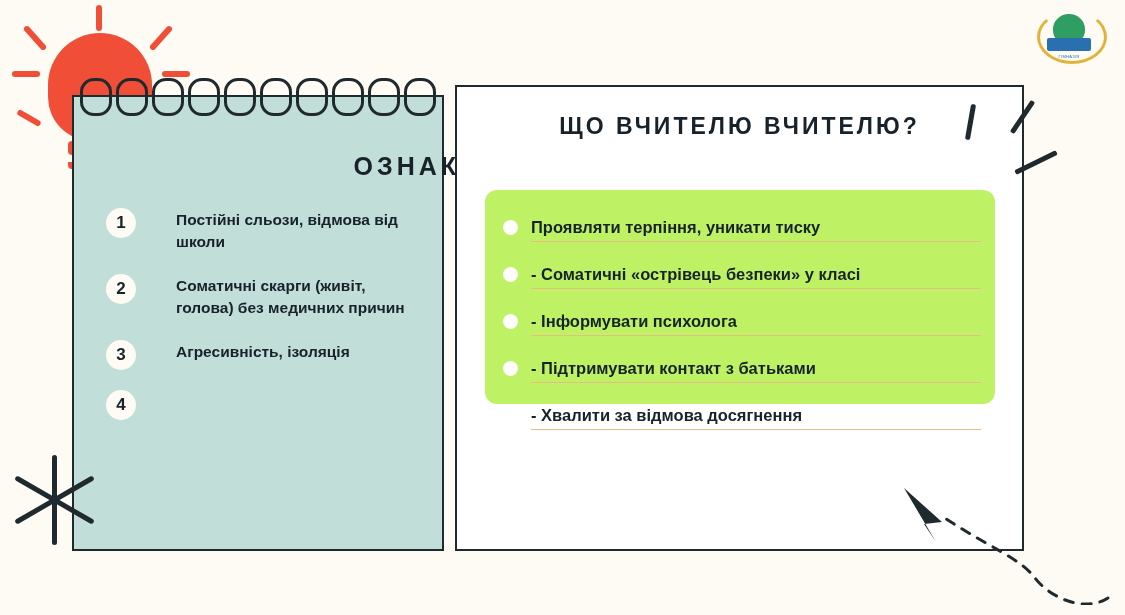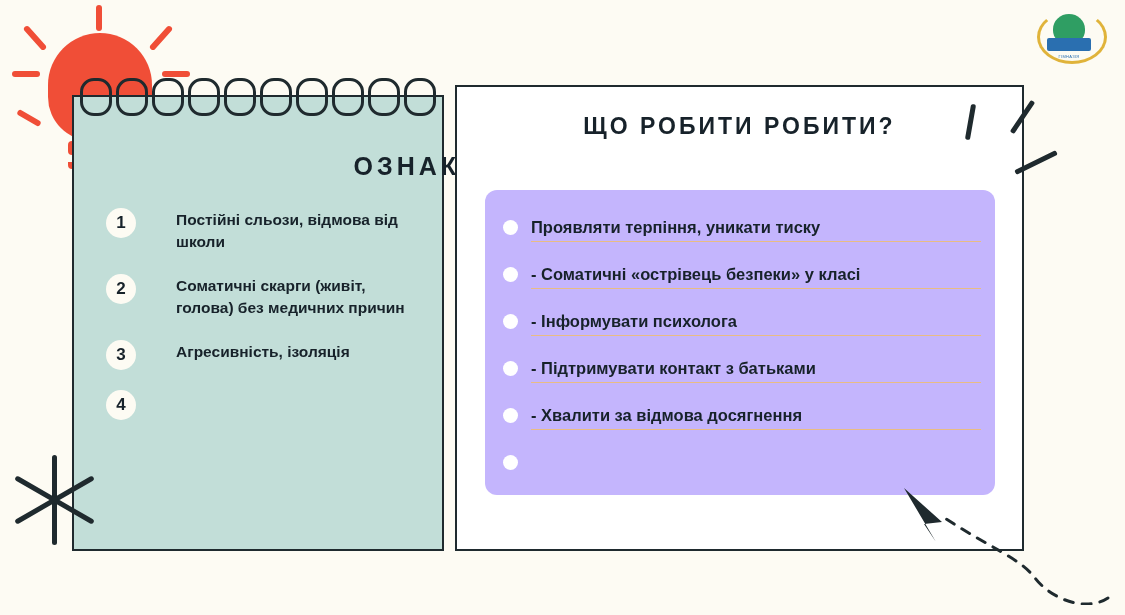--- a/index.html
+++ b/index.html
@@ -172,22 +172,22 @@
     font-size: 23px;
     font-weight: bold;
     letter-spacing: 3px;
     color: #17222a;
   }
   .tan-box {
     position: absolute;
     left: 28px;
     top: 103px;
     width: 510px;
-    height: 305px;
-    background: #c4b5fd;
+    height: 214px;
+    background: #bef264;
     border-radius: 12px;
   }
   .todo-list {
     position: absolute;
     left: 18px;
     top: 14px;
     width: 478px;
   }
   .todo-item {
     display: flex;
@@ -361,21 +361,21 @@
     <div class="spiral" style="left: 114px;"></div>
     <div class="spiral" style="left: 150px;"></div>
     <div class="spiral" style="left: 186px;"></div>
     <div class="spiral" style="left: 222px;"></div>
     <div class="spiral" style="left: 258px;"></div>
     <div class="spiral" style="left: 294px;"></div>
     <div class="spiral" style="left: 330px;"></div>
   </div>
 
 <div class="white-card">
-  <div class="white-title">ЩО РОБИТИ РОБИТИ?</div>
+  <div class="white-title">ЩО ВЧИТЕЛЮ ВЧИТЕЛЮ?</div>
 
   <div class="tan-box">
     <div class="todo-list">
 
       <div class="todo-item">
         <div class="todo-bullet"></div>
         <div class="todo-text">Проявляти терпіння, уникати тиску</div>
         <div class="todo-rule"></div>
       </div>
 

